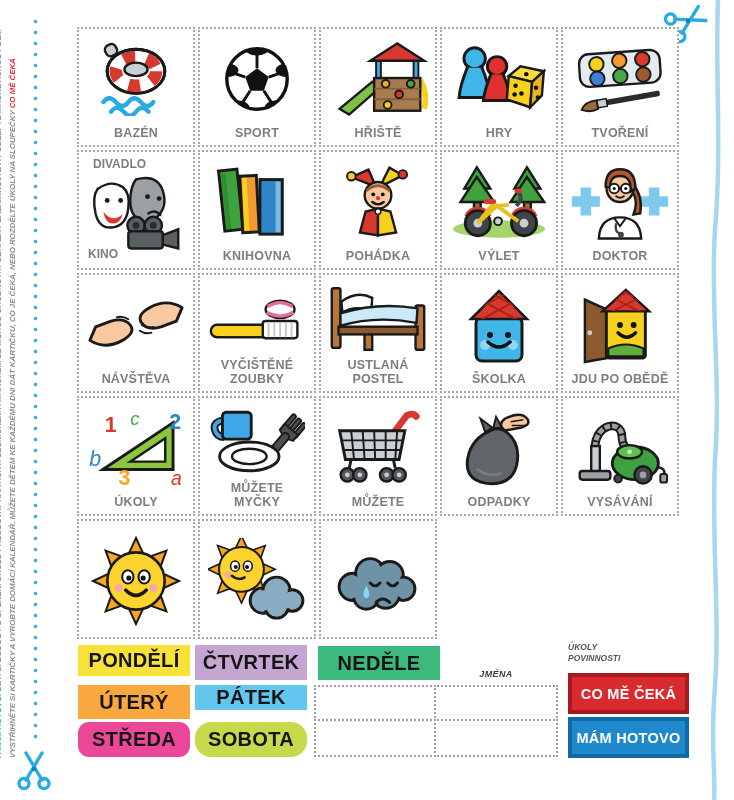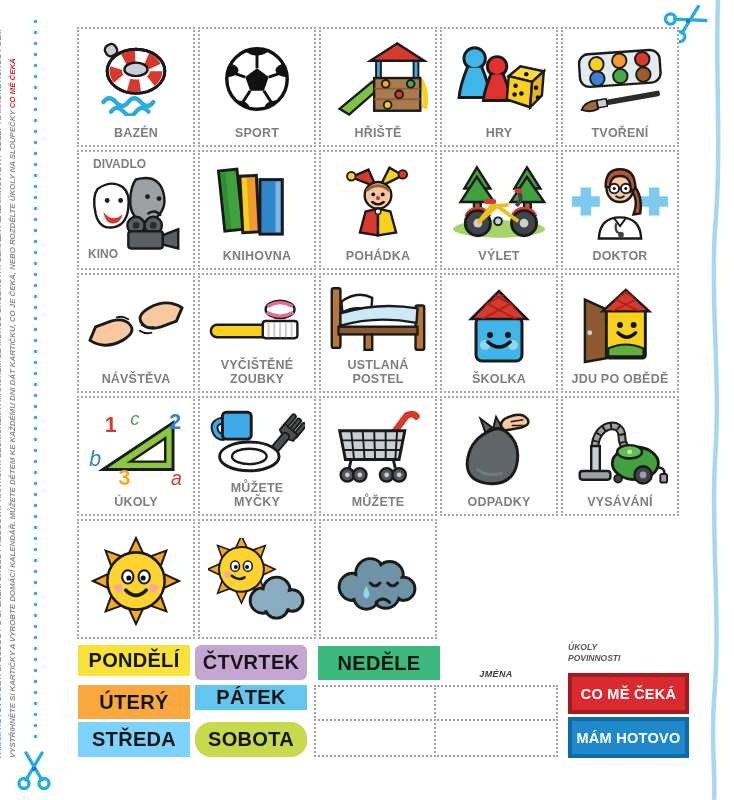--- a/index.html
+++ b/index.html
@@ -590,22 +590,22 @@
           <path d="M50 58 q7 -7 14 0" stroke="#1a1a1a" stroke-width="3" fill="none" stroke-linecap="round"></path>
           <path d="M40 41 C36 48 36 53 40 54 C44 53 44 48 40 41 Z" fill="#8FD4F0"></path>
         </svg>
       </div>
     </div>
 
   </div>
 
   <div class="day" style="left: 78px; top: 645px; width: 112px; height: 31px; background-color: rgb(248, 226, 58);">PONDĚLÍ</div>
   <div class="day" style="left: 78px; top: 685px; width: 112px; height: 34px; background-color: rgb(248, 168, 62);">ÚTERÝ</div>
-  <div class="day" style="left: 78px; top: 722px; width: 112px; height: 35px; background-color: #7dd3fc;">STŘEDA</div>
-  <div class="day" style="left: 195px; top: 645px; width: 112px; height: 35px; background-color: rgb(197, 166, 210); border-radius: 6px;">ČTVRTEK</div>
+  <div class="day" style="left: 78px; top: 722px; width: 112px; height: 35px; background-color: #ec4899; border-radius: 11px;">STŘEDA</div>
+  <div class="day" style="left: 195px; top: 645px; width: 112px; height: 35px; background-color: rgb(197, 166, 210);">ČTVRTEK</div>
   <div class="day" style="left: 195px; top: 685px; width: 112px; height: 25px; background-color: rgb(99, 198, 239);">PÁTEK</div>
   <div class="day" style="left: 195px; top: 722px; width: 112px; height: 35px; background-color: rgb(200, 217, 75); border-radius: 16px;">SOBOTA</div>
   <div class="day" style="left: 318px; top: 646px; width: 122px; height: 34px; background-color: rgb(60, 186, 125);">NEDĚLE</div>
 
   <div class="namebox" style="left:314px; top:685px; width:122px; height:36px;"></div>
   <div class="namebox" style="left:434px; top:685px; width:124px; height:36px;"></div>
   <div class="namebox" style="left:314px; top:719px; width:122px; height:38px;"></div>
   <div class="namebox" style="left:434px; top:719px; width:124px; height:38px;"></div>
   <div class="jmena">JMÉNA</div>
 

